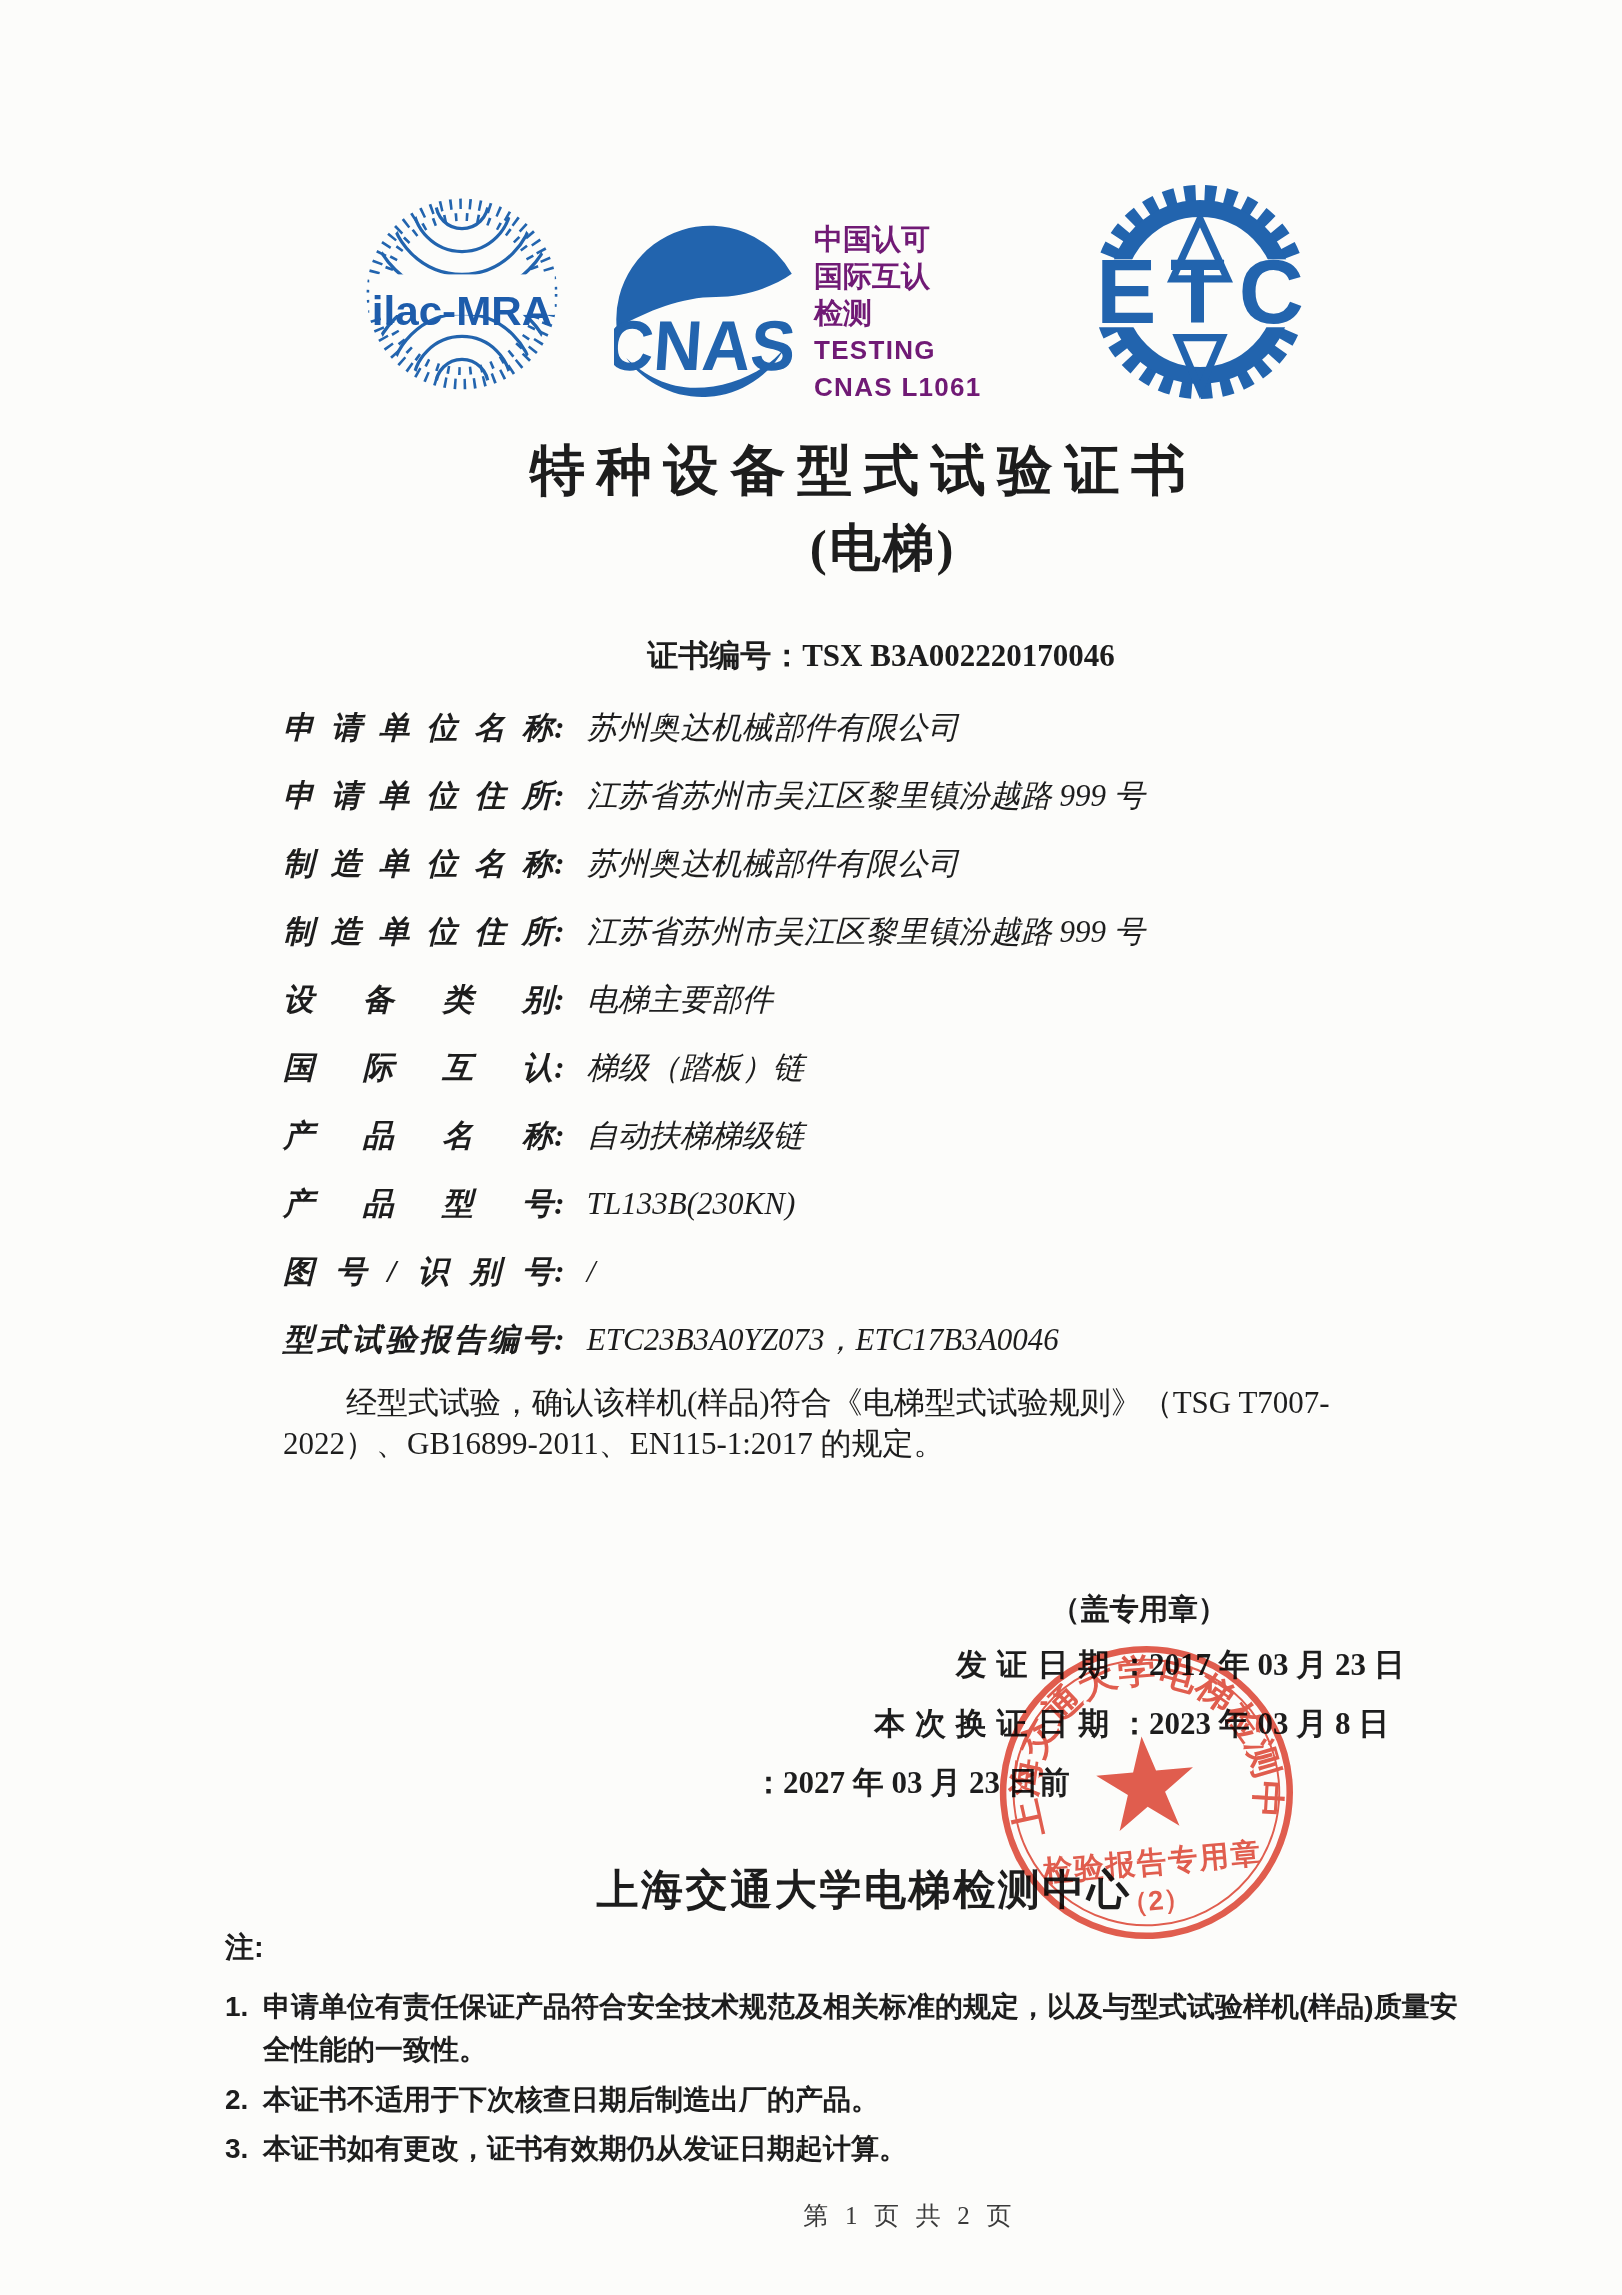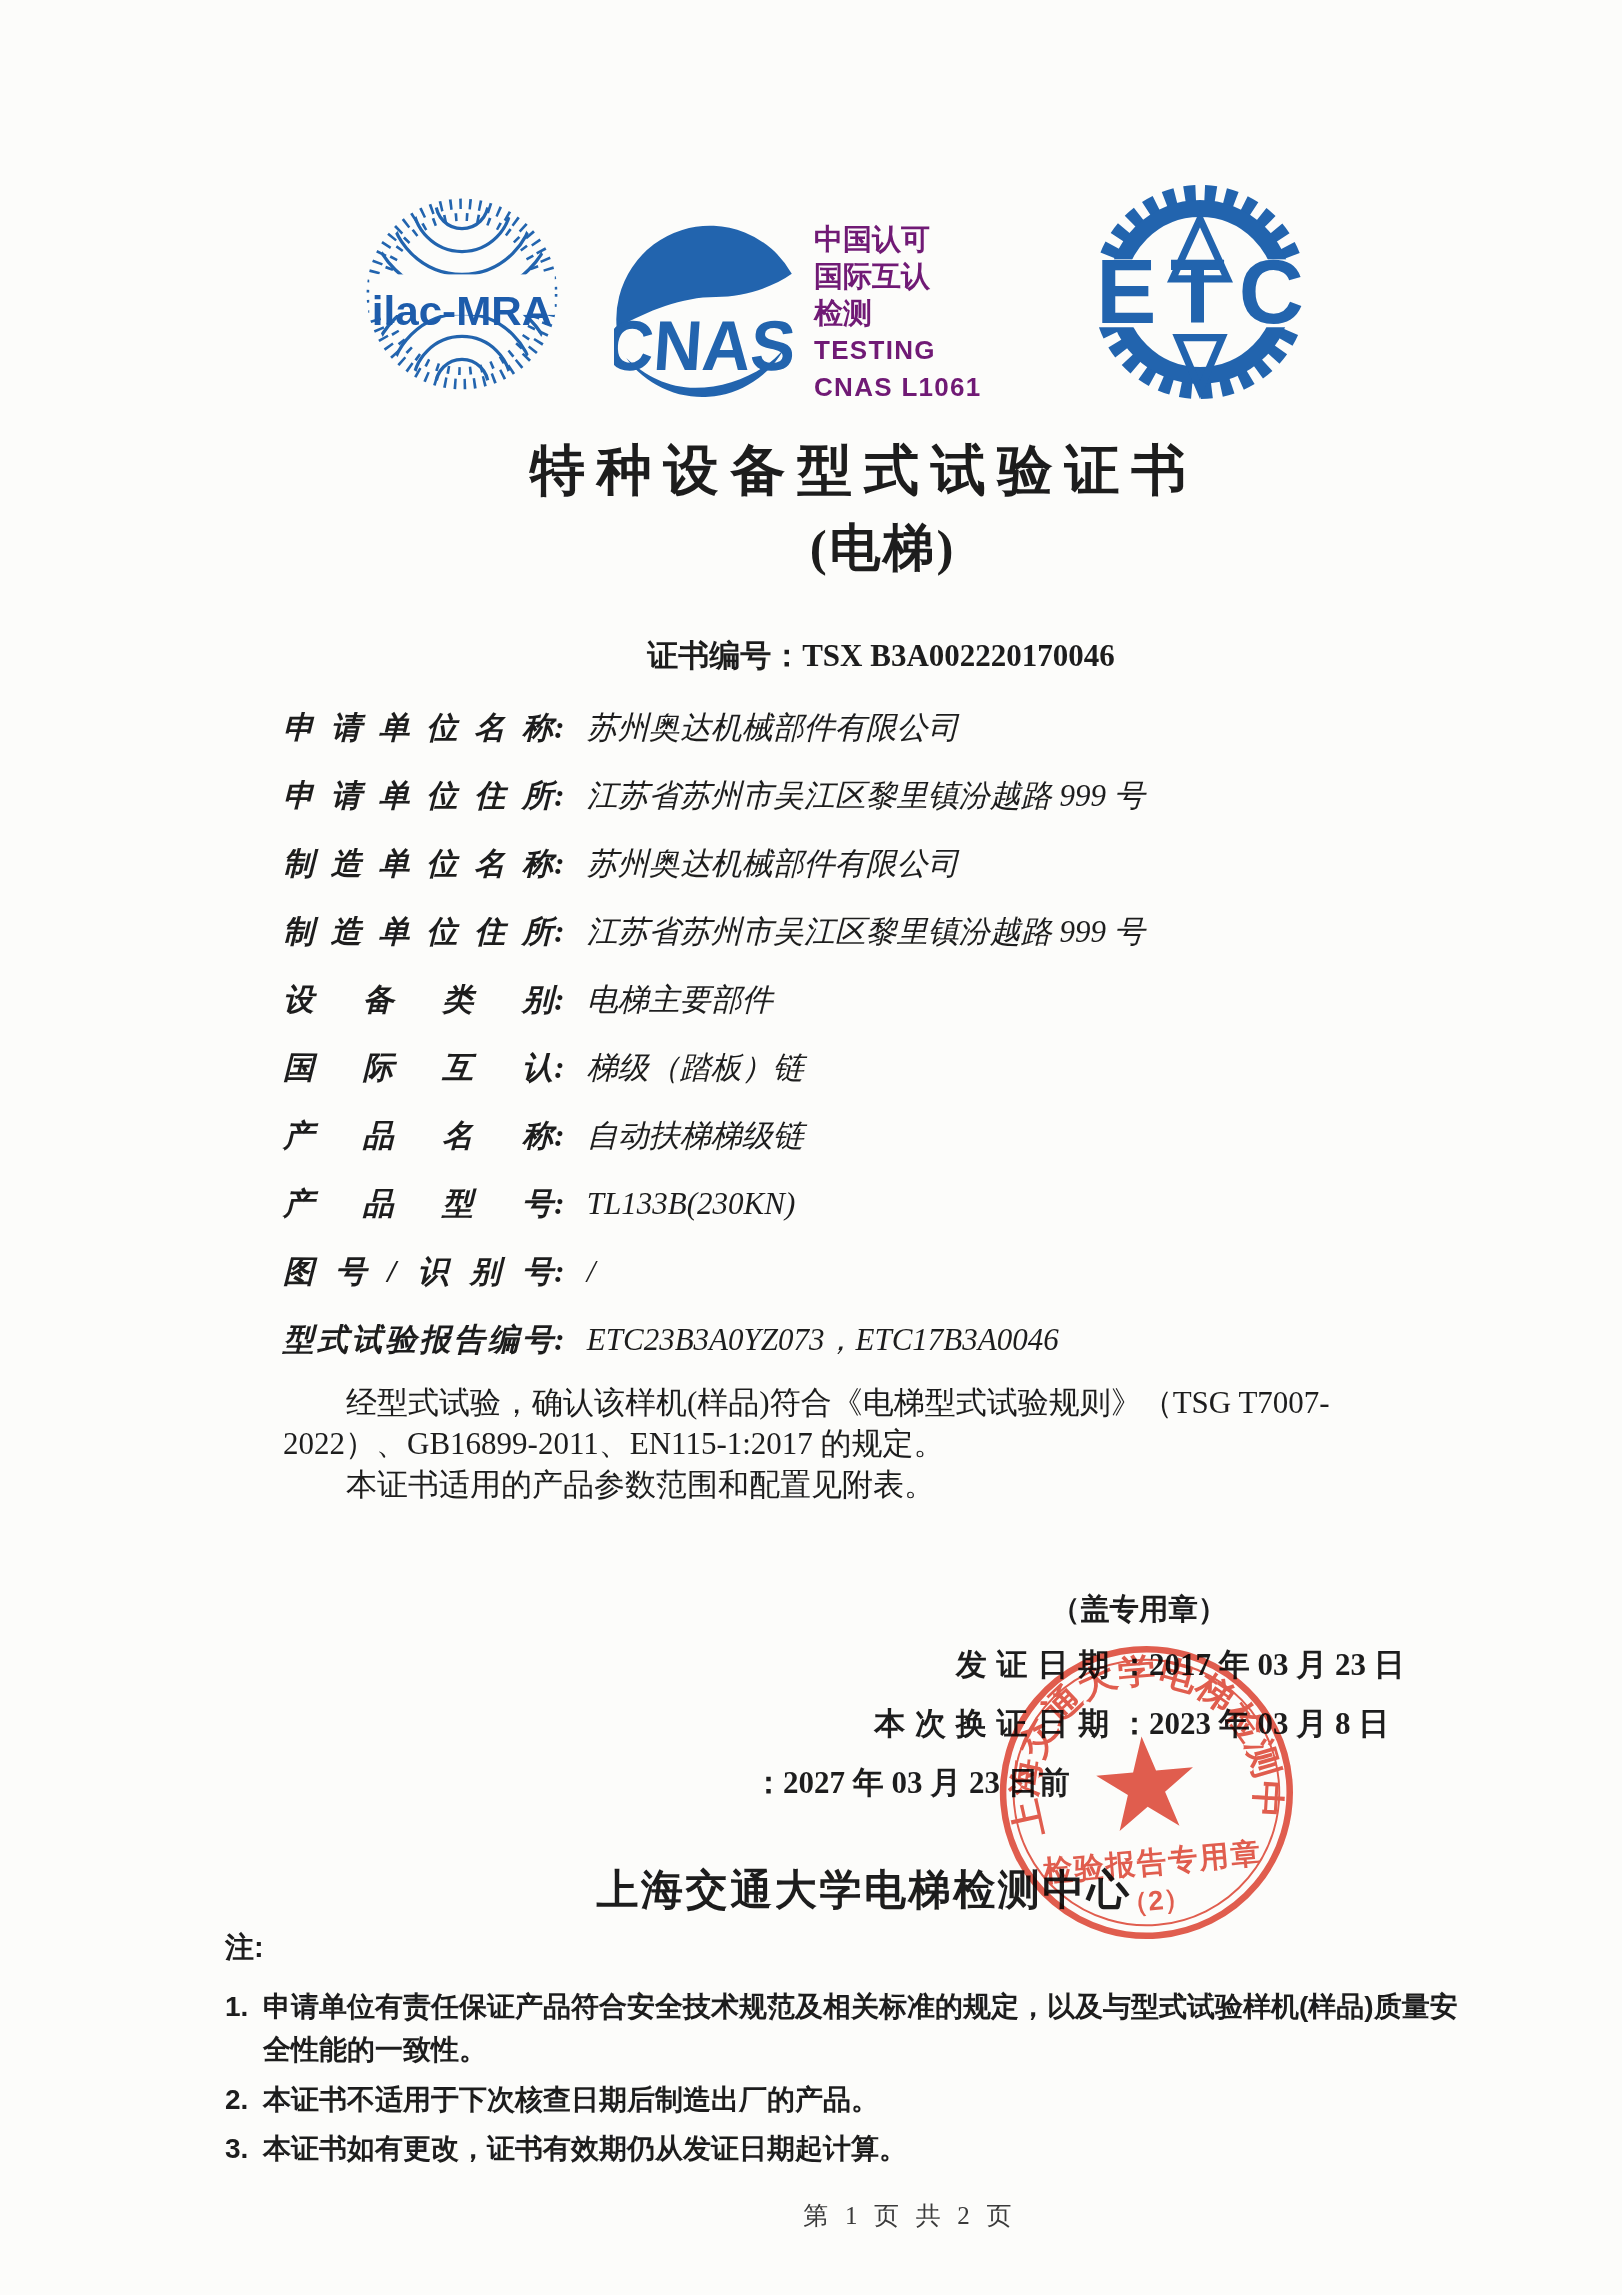--- a/index.html
+++ b/index.html
@@ -177,21 +177,20 @@
 
     <div class="field-row">
       <span class="field-label">型式试验报告编号</span>
       <span class="field-colon">:</span>
       <span class="field-value">ETC23B3A0YZ073，ETC17B3A0046</span>
     </div>
   </div>
 
 <div class="abs statement">
   <p>经型式试验，确认该样机(样品)符合《电梯型式试验规则》（TSG T7007-2022）、GB16899-2011、EN115-1:2017 的规定。</p>
-  <p>本证书适用的产品参数范围和配置见附表。</p>
 </div>
 
 <div class="abs seal-note">（盖专用章）</div>
 
 <div class="abs dates">
 
     <div class="date-row">
       <span class="date-label">发证日期</span>
       <span class="date-colon">：</span>
       <span class="date-value">2017 年 03 月 23 日</span>

